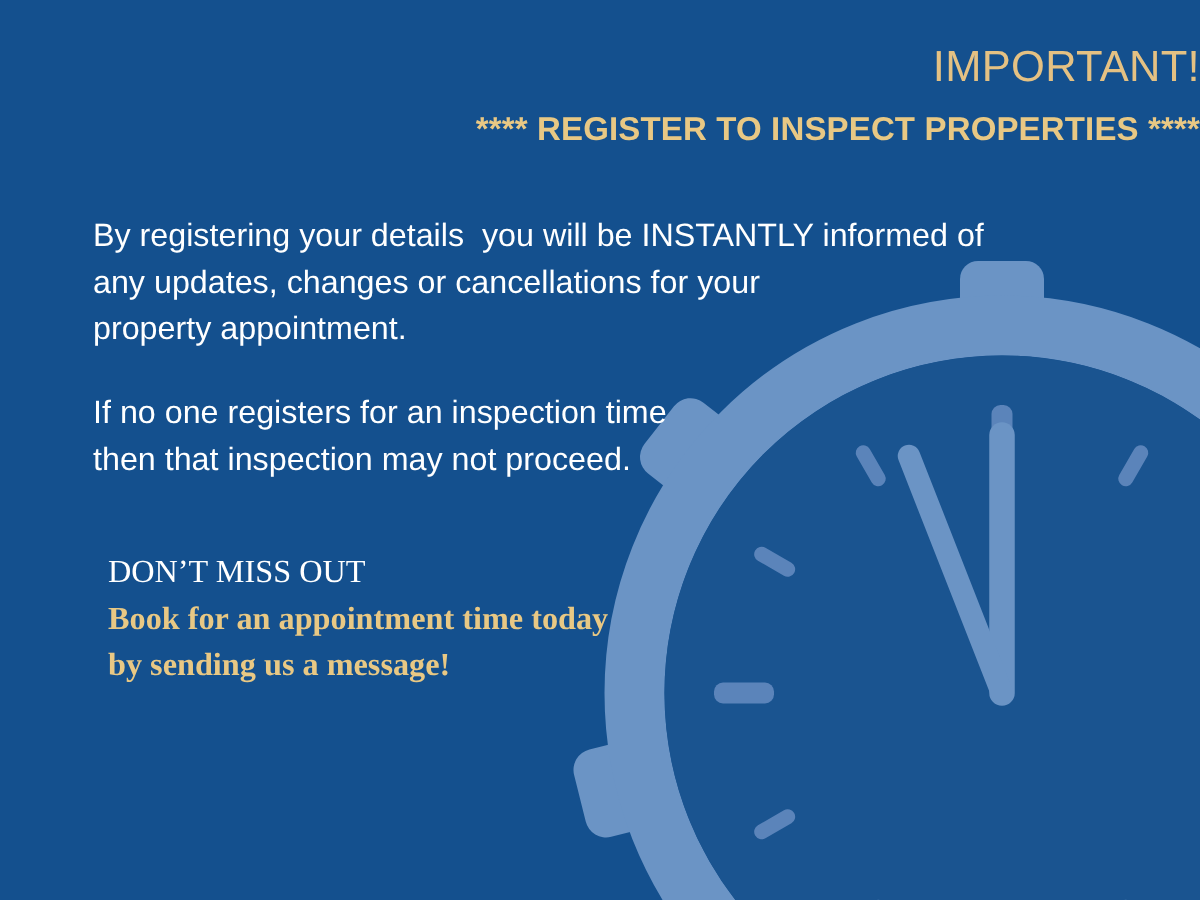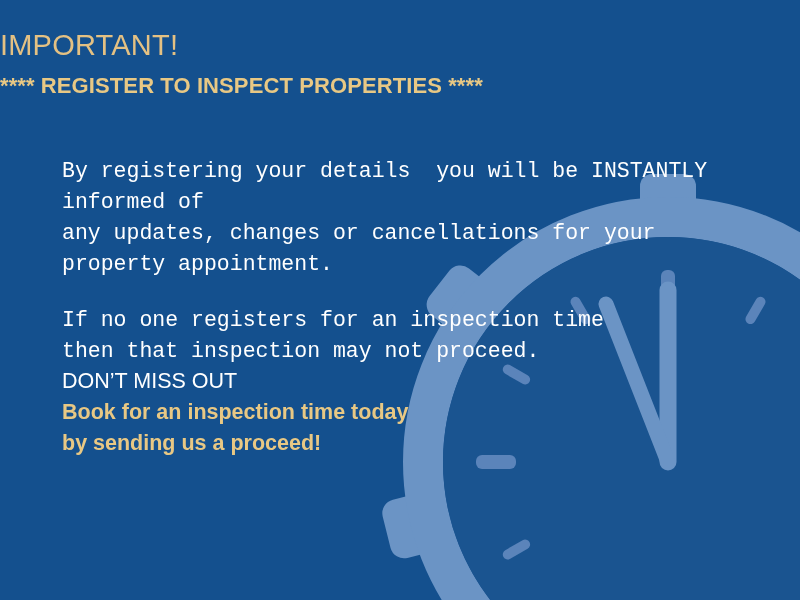--- a/index.html
+++ b/index.html
@@ -29,21 +29,21 @@
     width: 800px;
     height: 600px;
     pointer-events: none;
   }
   
   .heading-block {
     position: absolute;
     left: 0;
     top: 28px;
     width: 800px;
-    text-align: left;
+    text-align: right;
     z-index: 5;
   }
   .heading-line-1 {
     color: #e4c183;
     font-size: 29px;
     font-weight: 400;
     line-height: 1.22;
     letter-spacing: 0.2px;
   }
   .heading-line-2 {
@@ -51,41 +51,41 @@
     font-size: 22px;
     font-weight: 700;
     line-height: 1.22;
     margin-top: 10px;
     letter-spacing: 0.1px;
   }
   
   .body-block {
     position: absolute;
     left: 62px;
-    top: 156px;
+    top: 142px;
     width: 660px;
     z-index: 5;
-    font-family: Liberation Mono, monospace;
   }
   .para {
     color: #ffffff;
     font-size: 21.5px;
     font-weight: 400;
     line-height: 31px;
     white-space: pre-wrap;
   }
   .para.gap-before {
     margin-top: 25px;
   }
   .cta-block {
     position: absolute;
-    left: 62px;
+    left: 72px;
     top: 366px;
     width: 540px;
     z-index: 5;
+    font-family: Liberation Serif, serif;
   }
   .cta-plain {
     color: #ffffff;
     font-size: 21.5px;
     font-weight: 400;
     line-height: 31px;
   }
   .cta-gold {
     color: #e8c884;
     font-size: 21.5px;
@@ -207,17 +207,17 @@
   <div class="body-block">
     <div class="para">By registering your details  you will be INSTANTLY informed of
 any updates, changes or cancellations for your
 property appointment.</div>
     <div class="para gap-before">If no one registers for an inspection time
 then that inspection may not proceed.</div>
   </div>
 
   <div class="cta-block">
     <div class="cta-plain">DON’T MISS OUT</div>
-    <div class="cta-gold">Book for an inspection time today</div>
-    <div class="cta-gold">by sending us a proceed!</div>
+    <div class="cta-gold">Book for an appointment time today</div>
+    <div class="cta-gold">by sending us a message!</div>
   </div>
 
 </div>
 
 </body></html>

